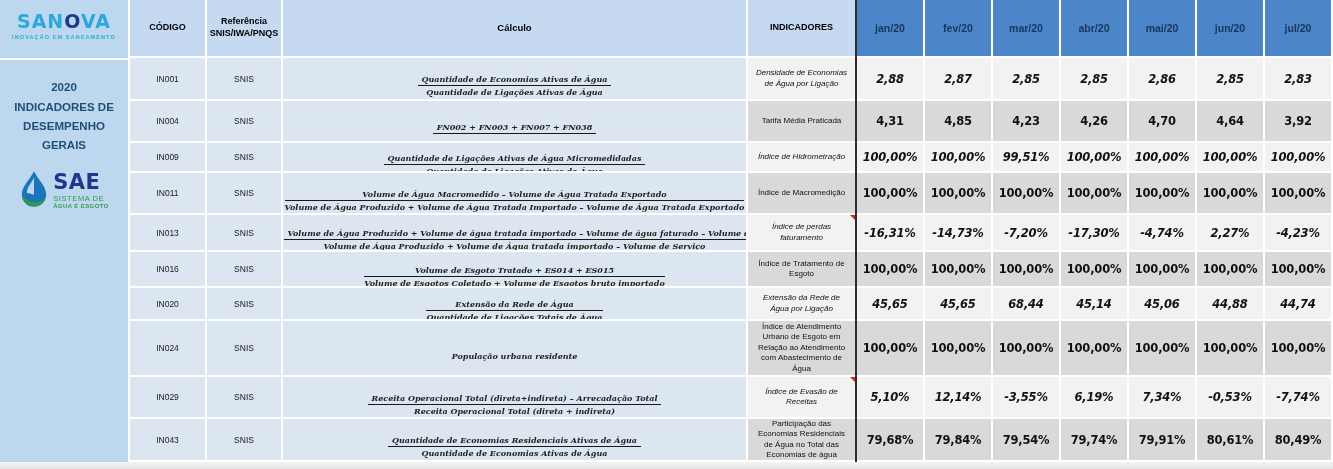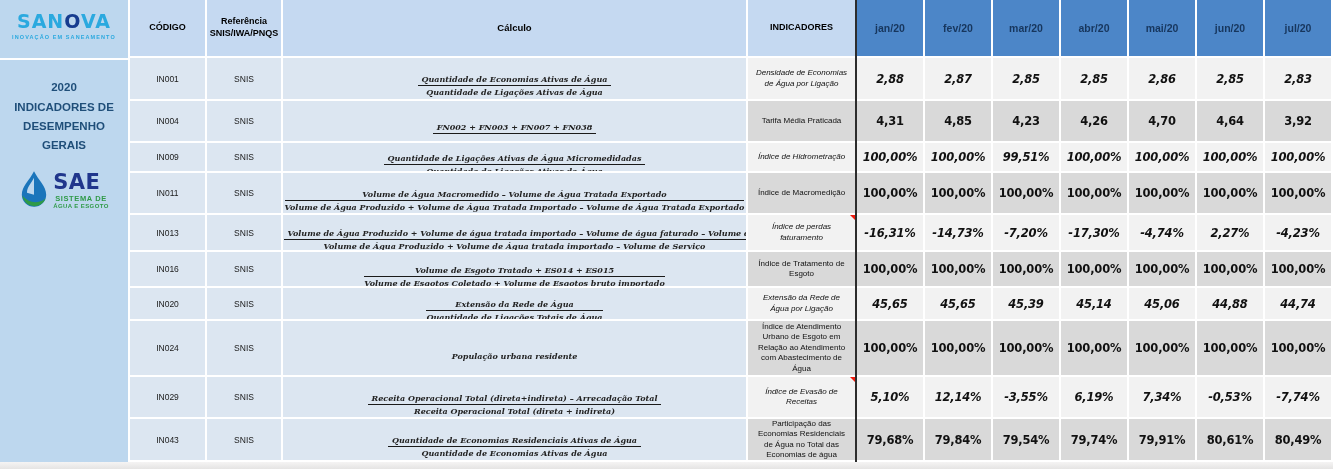--- a/index.html
+++ b/index.html
@@ -16,21 +16,21 @@
   .sanova-o { color:#173C8F; }
   .sanova-tagline { font-size:5.5px; font-weight:bold; letter-spacing:1.1px; color:#2BA9DF; margin-top:3px; }
   .sidebar-title { position:absolute; top:78px; left:0; width:100%; text-align:center;
                    color:#1F4E79; font-weight:bold; font-size:11.5px; line-height:19px; }
   .sidebar-year { margin-bottom:1px; }
   .sae-logo { position:absolute; top:170px; left:0; width:100%; display:flex;
               justify-content:center; align-items:center; gap:4px; }
   .sae-text { text-align:left; }
   .sae-name { font-size:21px; font-weight:bold; color:#20368C; line-height:0.9;
               font-family:"DejaVu Sans", sans-serif; letter-spacing:0.5px; }
-  .sae-sub1 { font-size:7.5px; font-weight:bold; color:#2F9A48; letter-spacing:0.6px; margin-top:2px;text-align:center; }
+  .sae-sub1 { font-size:7.5px; font-weight:normal; color:#2F9A48; letter-spacing:0.6px; margin-top:2px; }
   .sae-sub2 { font-size:6px; font-weight:bold; color:#2F9A48; letter-spacing:0.4px; }
 
   
   .grid { position:absolute; left:130px; top:0; width:1035px; height:462px; background:#6d28d9;
           display:grid;
           grid-template-columns:77px 76px 465px 109px repeat(7, 68px);
           grid-template-rows:58px 43px 42px 30px 42px 37px 36px 33px 56px 42px 43px; }
   .cell { display:flex; align-items:center; justify-content:center; text-align:center;
           border-right:2px solid #fff; border-bottom:2px solid #fff; overflow:hidden; position:relative; }
   .h-blue { background:#C5D9F1; color:#000; font-weight:bold; font-size:9px; line-height:1.3; }
@@ -215,21 +215,21 @@
         <div class="frac">
           <div class="num">Extensão da Rede de Água</div>
           <div class="den">Quantidade de Ligações Totais de Água</div>
         </div>
       </div>
       <div class="cell c-ind alt-light">
         <span>Extensão da Rede de Água por Ligação</span>
       </div>
       <div class="cell c-val alt-light">45,65</div>
       <div class="cell c-val alt-light">45,65</div>
-      <div class="cell c-val alt-light">45,39</div>
+      <div class="cell c-val alt-light">68,44</div>
       <div class="cell c-val alt-light">45,14</div>
       <div class="cell c-val alt-light">45,06</div>
       <div class="cell c-val alt-light">44,88</div>
       <div class="cell c-val alt-light">44,74</div>
       <div class="cell c-code">IN024</div>
       <div class="cell c-ref">SNIS</div>
       <div class="cell c-calc">
         <div class="frac">
           <div class="den">População urbana residente</div>
         </div>

